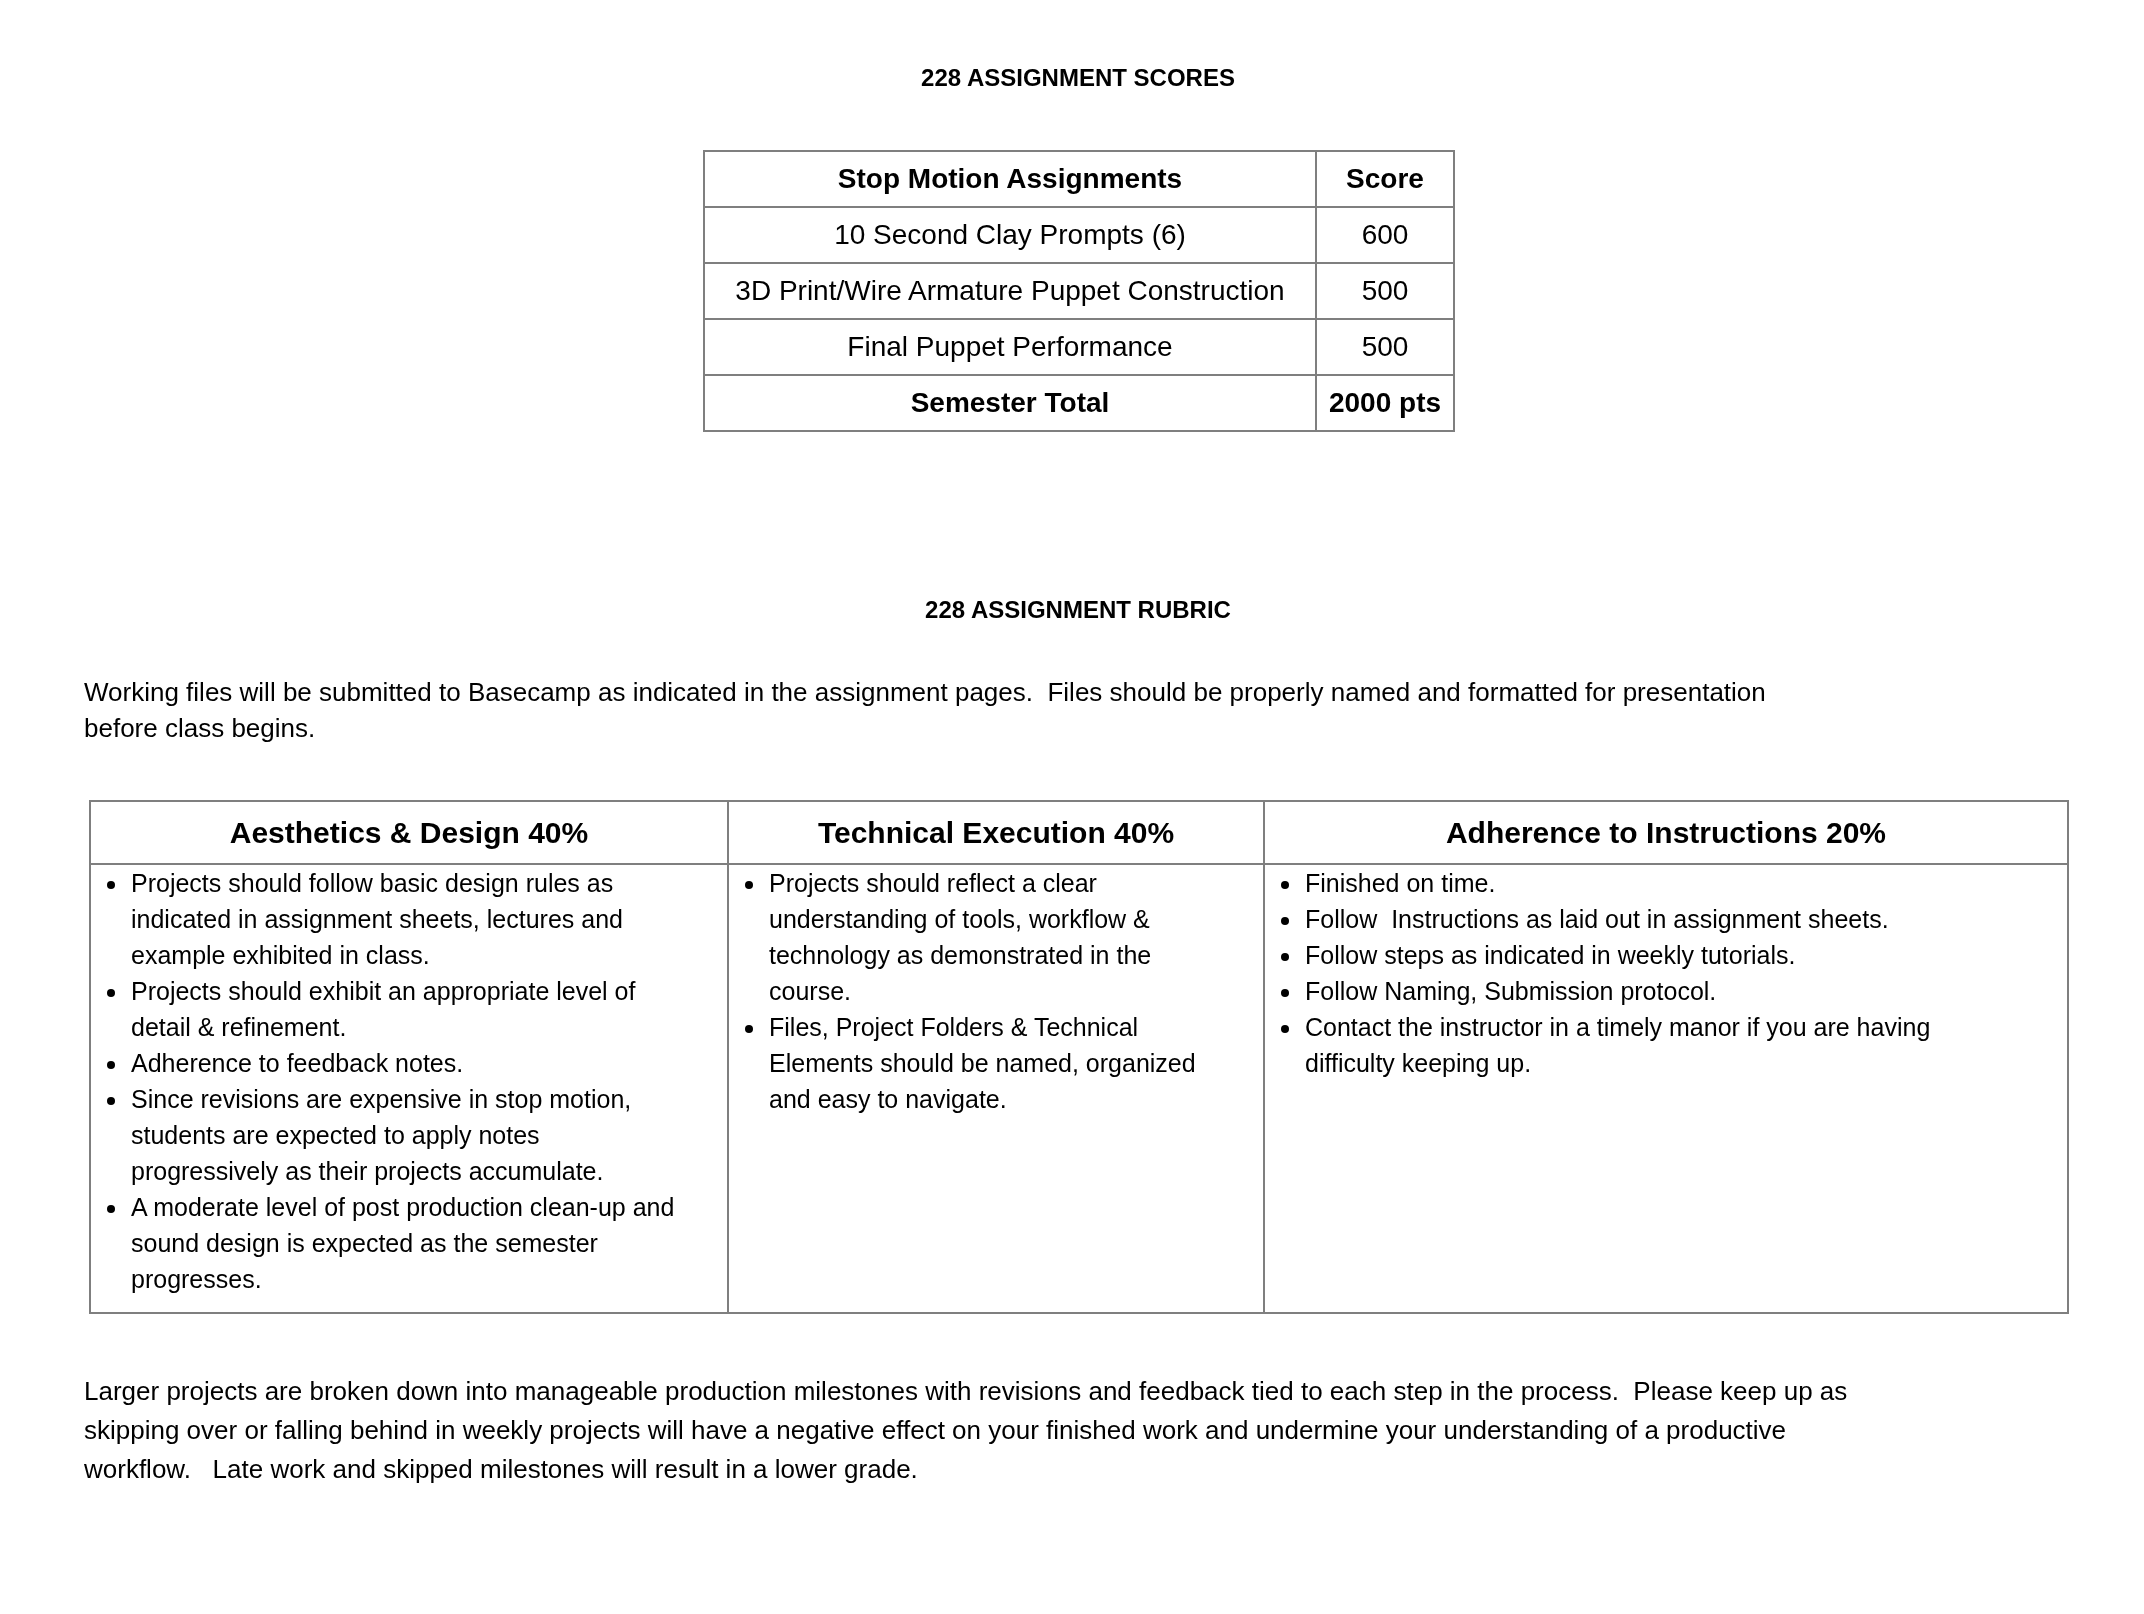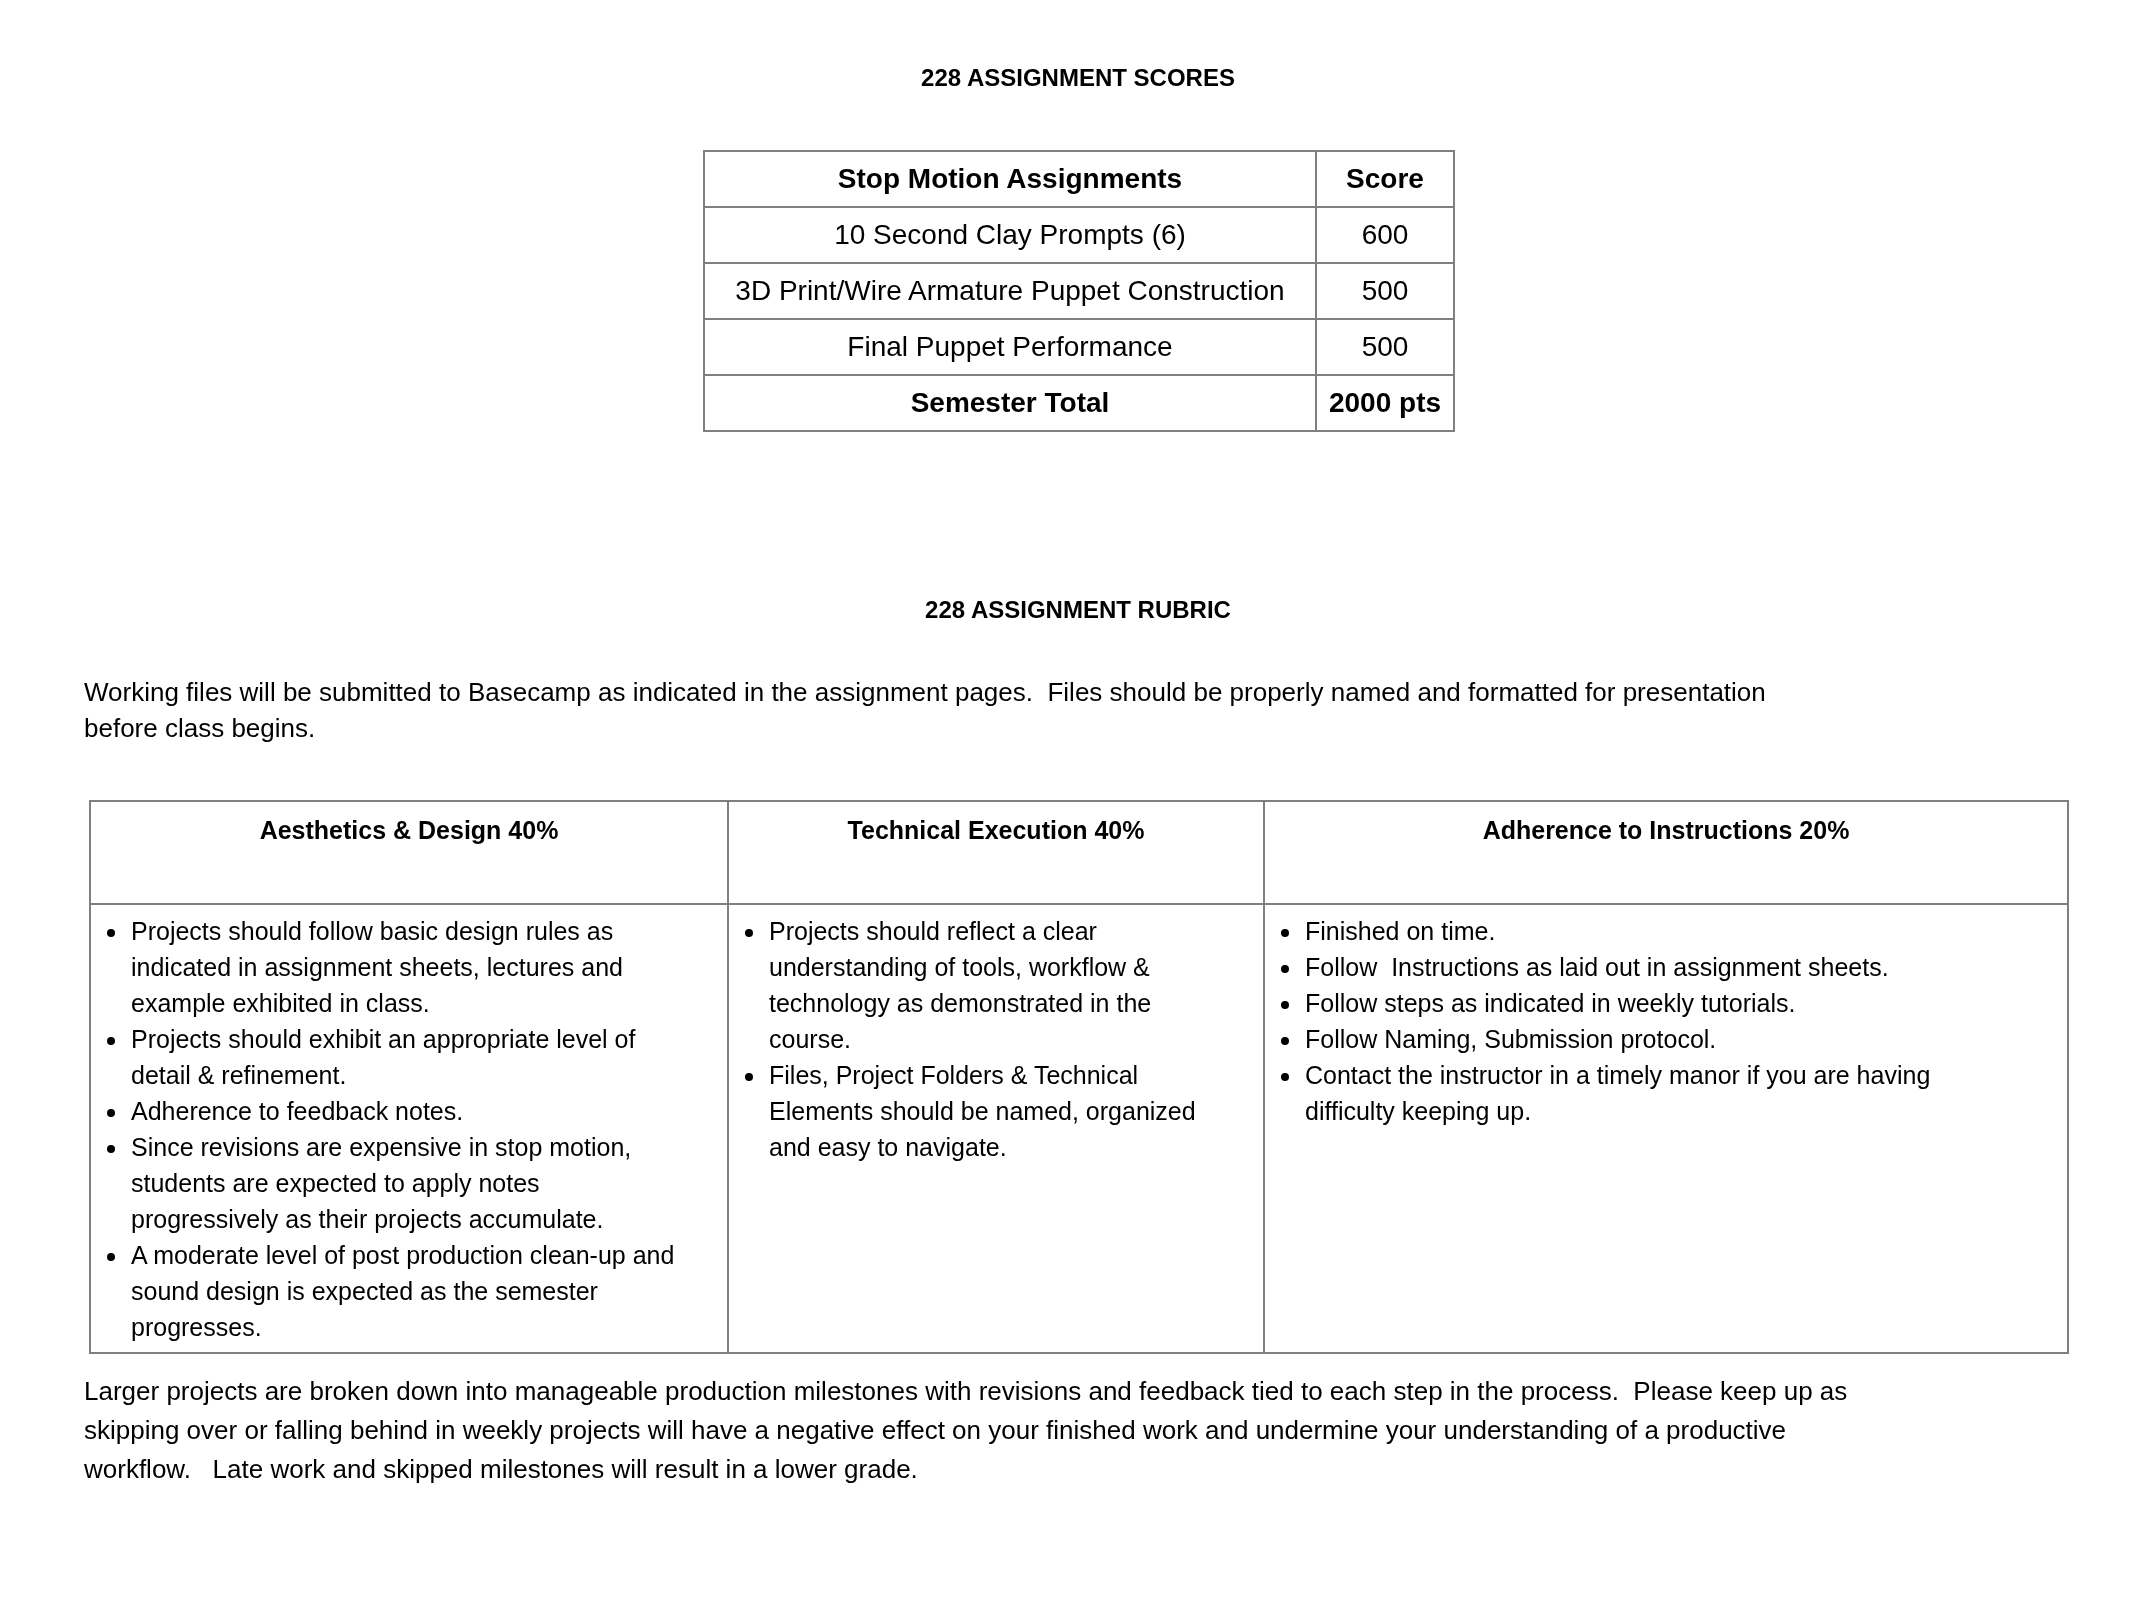--- a/index.html
+++ b/index.html
@@ -49,33 +49,33 @@
 
   
   .rubric-table {
     position: absolute;
     left: 89px;
     top: 800px;
     width: 1978px;
   }
   .rubric-table th {
     border: 2px solid #7f7f7f;
-    font-size: 25px;
+    font-size: 30px;
     font-weight: bold;
     text-align: center;
     vertical-align: top;
     padding: 14px 6px 0 6px;
-    height: 103px;
+    height: 63px;
     box-sizing: border-box;
   }
   .rubric-table td.rubric-cell {
     border: 2px solid #7f7f7f;
     vertical-align: top;
     height: 449px;
-    padding: 8px 6px 0 4px;
+    padding: 0 6px 0 4px;
     box-sizing: border-box;
     margin-left: 16px;
   }
   .rubric-cell ul {
     margin: 0;
     padding: 0 0 0 34px;
     list-style: disc outside;
   }
   .rubric-cell li {
     font-size: 25px;

